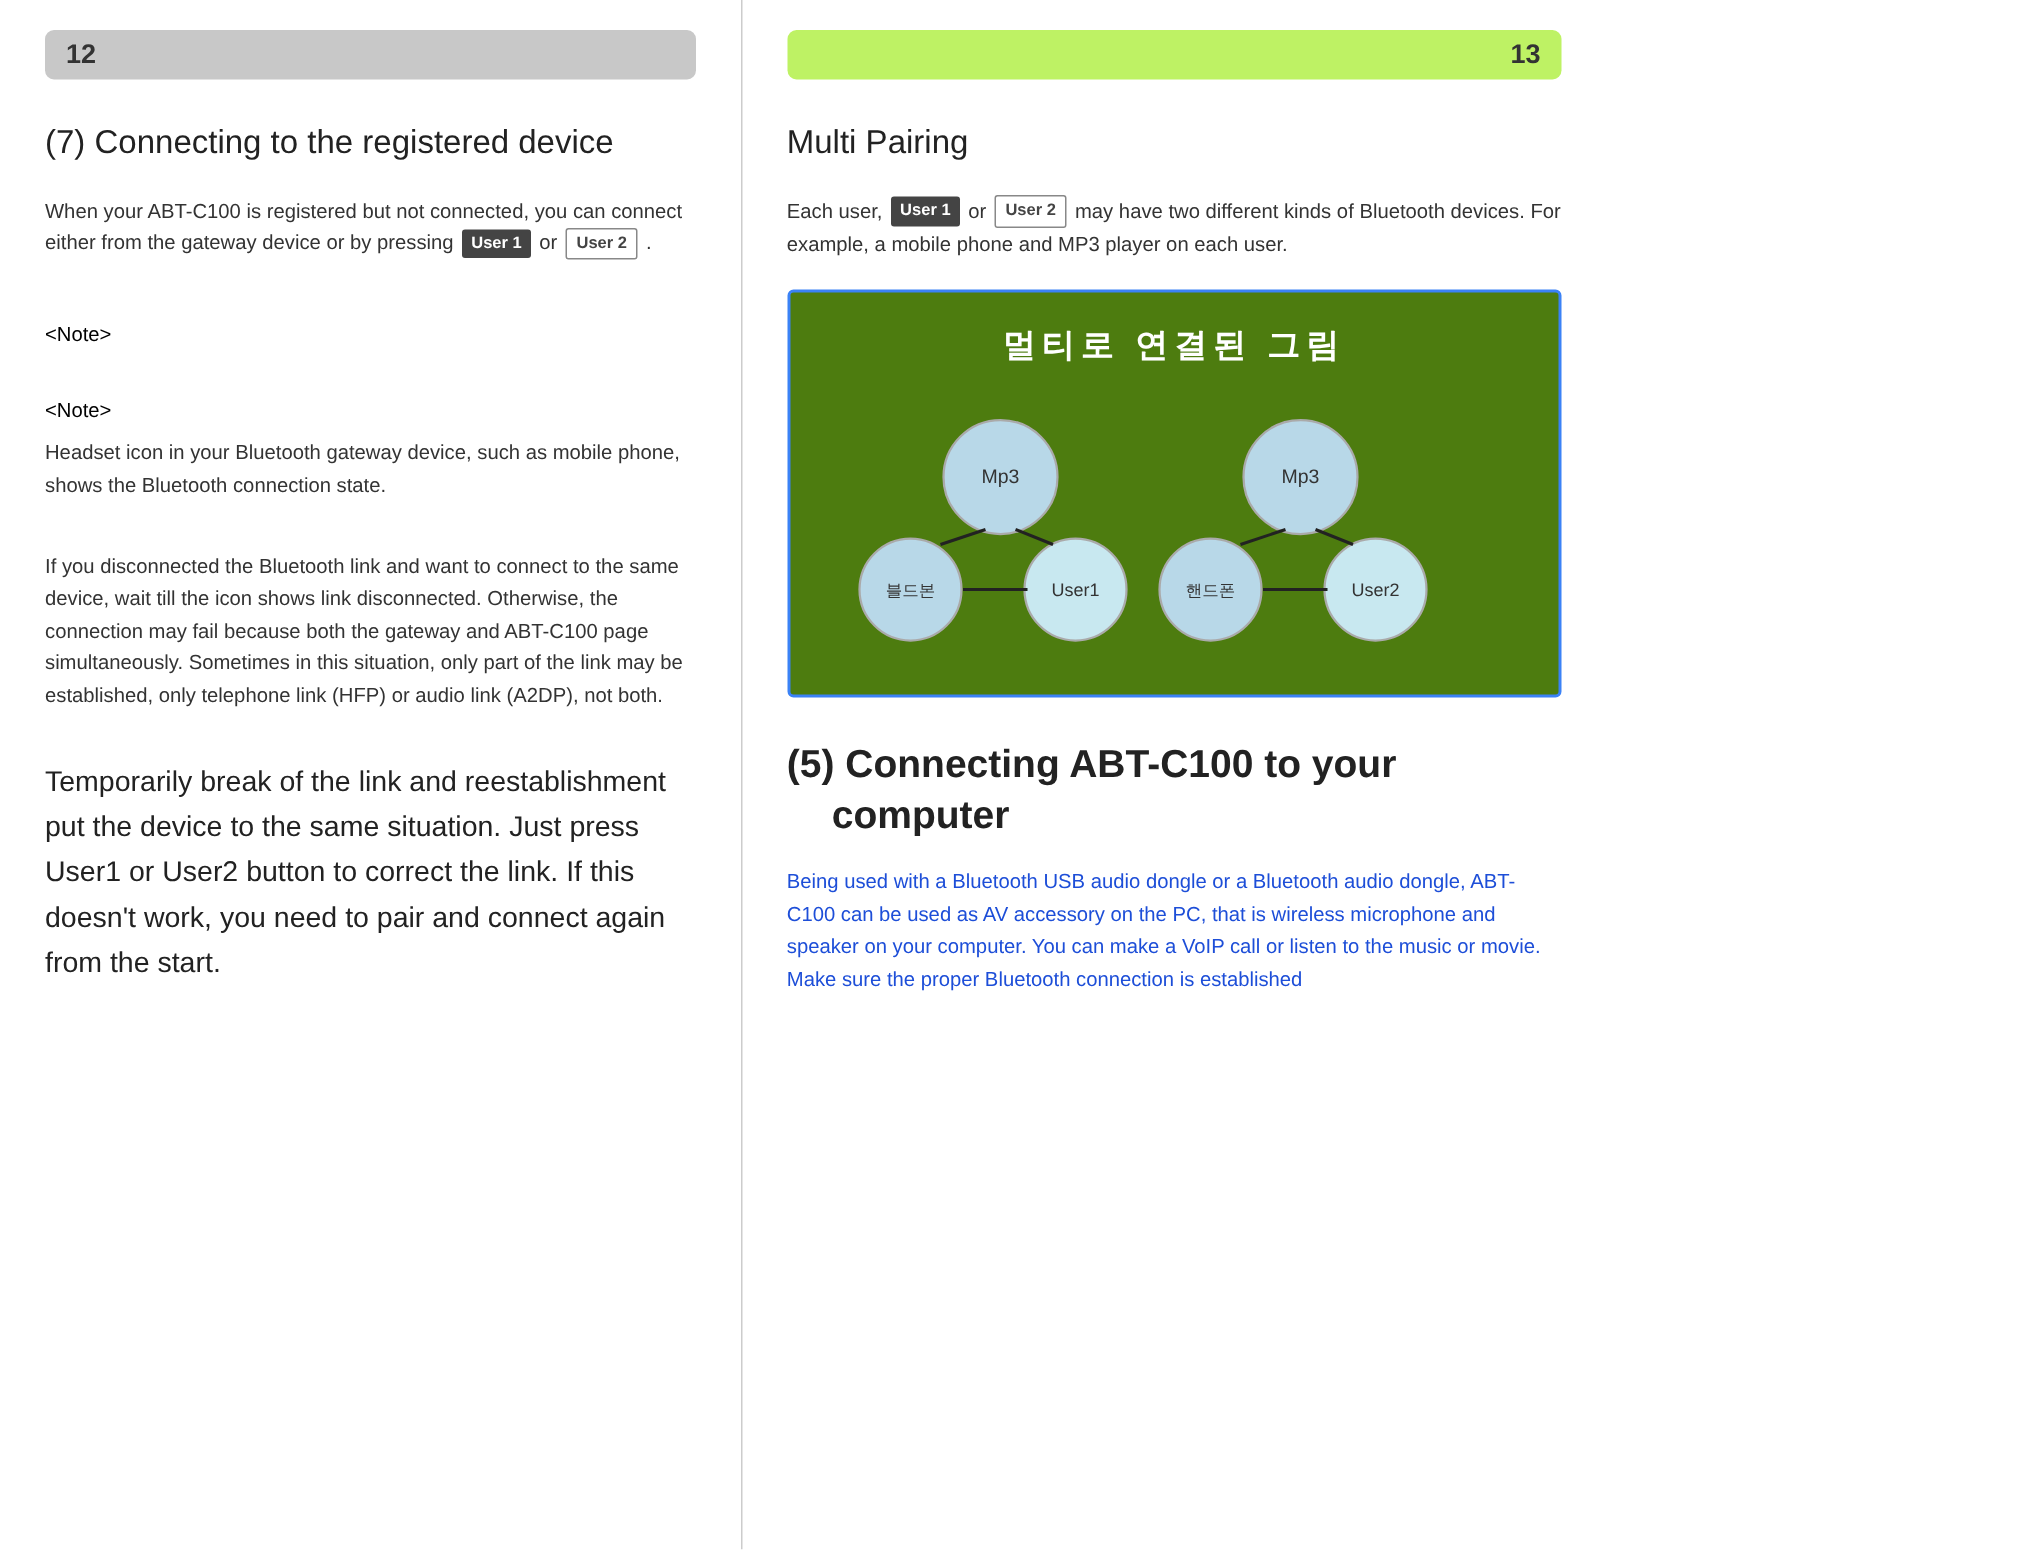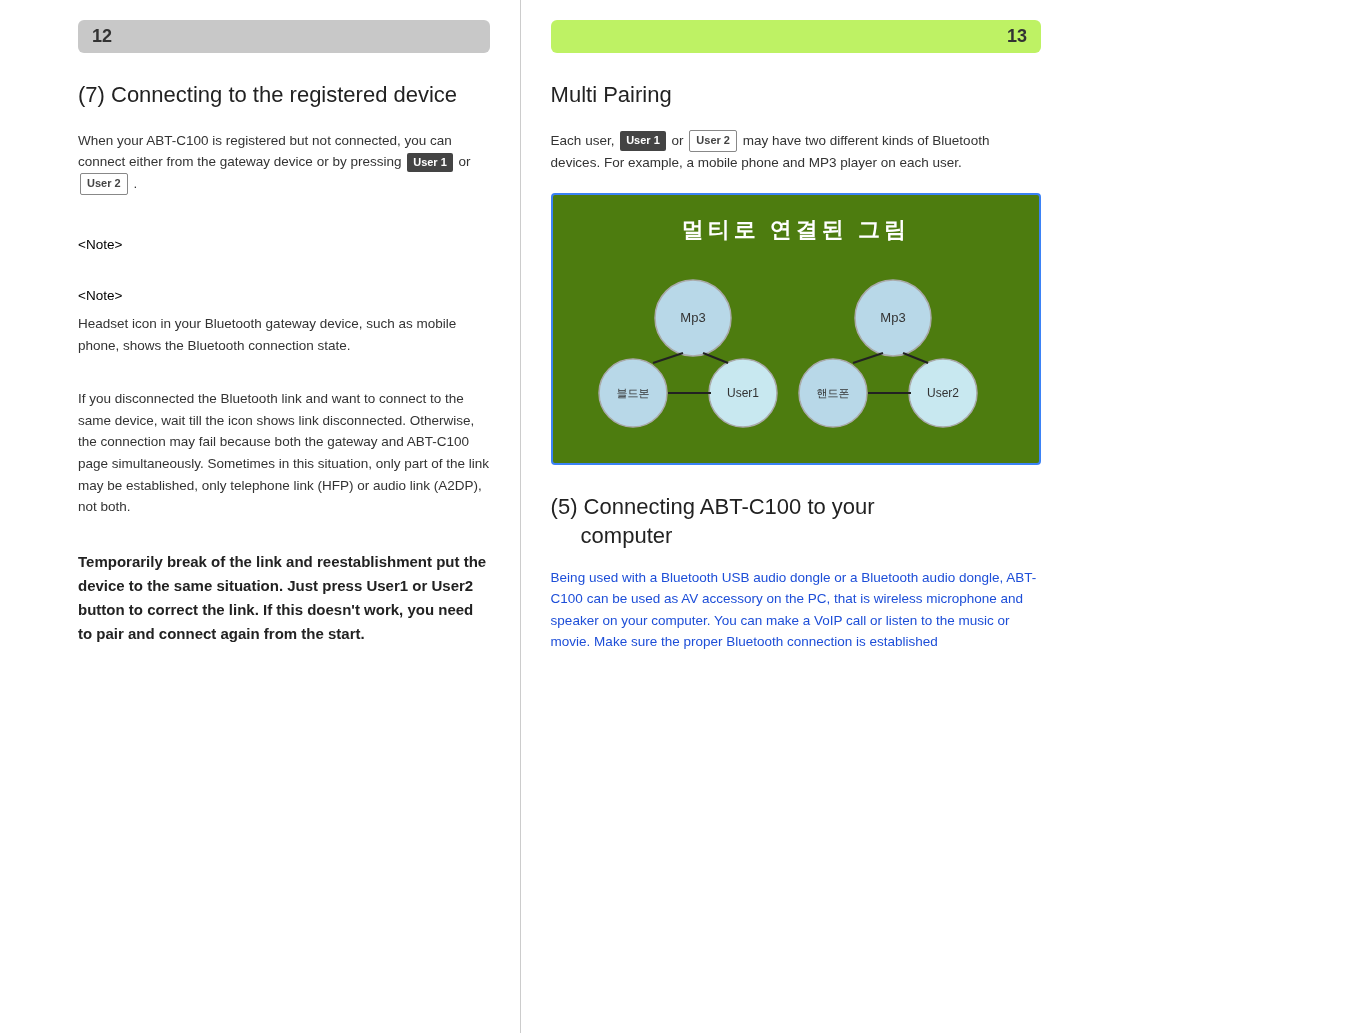--- a/index.html
+++ b/index.html
@@ -9,21 +9,20 @@
       font-size: 14px;
       color: #222;
       width: 1346px;
       min-height: 1033px;
     }
 
     .page-container {
       display: flex;
       width: 1071px;
       min-height: 1033px;
-      padding-left: 48px;
     }
 
     .page-left {
       width: 620px;
       padding: 20px 30px 30px 30px;
       border-right: 1px solid #ccc;
     }
 
     .page-right {
       width: 726px;
@@ -129,22 +128,22 @@
       color: #1d4ed8;
       font-size: 13.5px;
       line-height: 1.6;
     }
 
     .spacer {
       height: 16px;
     }
 
     .bold-section {
-      font-weight: bold;
-      font-size: 15px;
+      font-weight: normal;
+      font-size: 19px;
       line-height: 1.6;
     }
   </style>
 </head>
 <body>
 
 <div class="page-container">
 
   <div class="page-left">
     <div class="page-number-bar">
@@ -223,20 +222,20 @@
           <circle cx="370" cy="130" r="34" fill="#c8e8f0" stroke="#aaa" stroke-width="1.5"></circle>
           <text x="370" y="134" text-anchor="middle" font-size="12" fill="#333" font-family="Arial">User2</text>
 
           <line x1="310" y1="90" x2="280" y2="100" stroke="#222" stroke-width="2"></line>
           <line x1="330" y1="90" x2="355" y2="100" stroke="#222" stroke-width="2"></line>
           <line x1="295" y1="130" x2="338" y2="130" stroke="#222" stroke-width="2"></line>
         </svg>
       </div>
     </div>
 
-    <h2 class="section-title" style="font-size:22px; margin-bottom:16px;">
+    <h2 class="section-title" style="font-size:26px; margin-bottom:16px;font-weight:bold;">
       <span>(5) Connecting ABT-C100 to your</span><br>
       <span style="padding-left:30px;">computer</span>
     </h2>
 
     <p class="orange-text">Being used with a Bluetooth USB audio dongle or a Bluetooth audio dongle, ABT-C100 can be used as AV accessory on the PC, that is wireless microphone and speaker on your computer. You can make a VoIP call or listen to the music or movie. Make sure the proper Bluetooth connection is established</p>
   </div>
 </div>
 
 </body></html>

